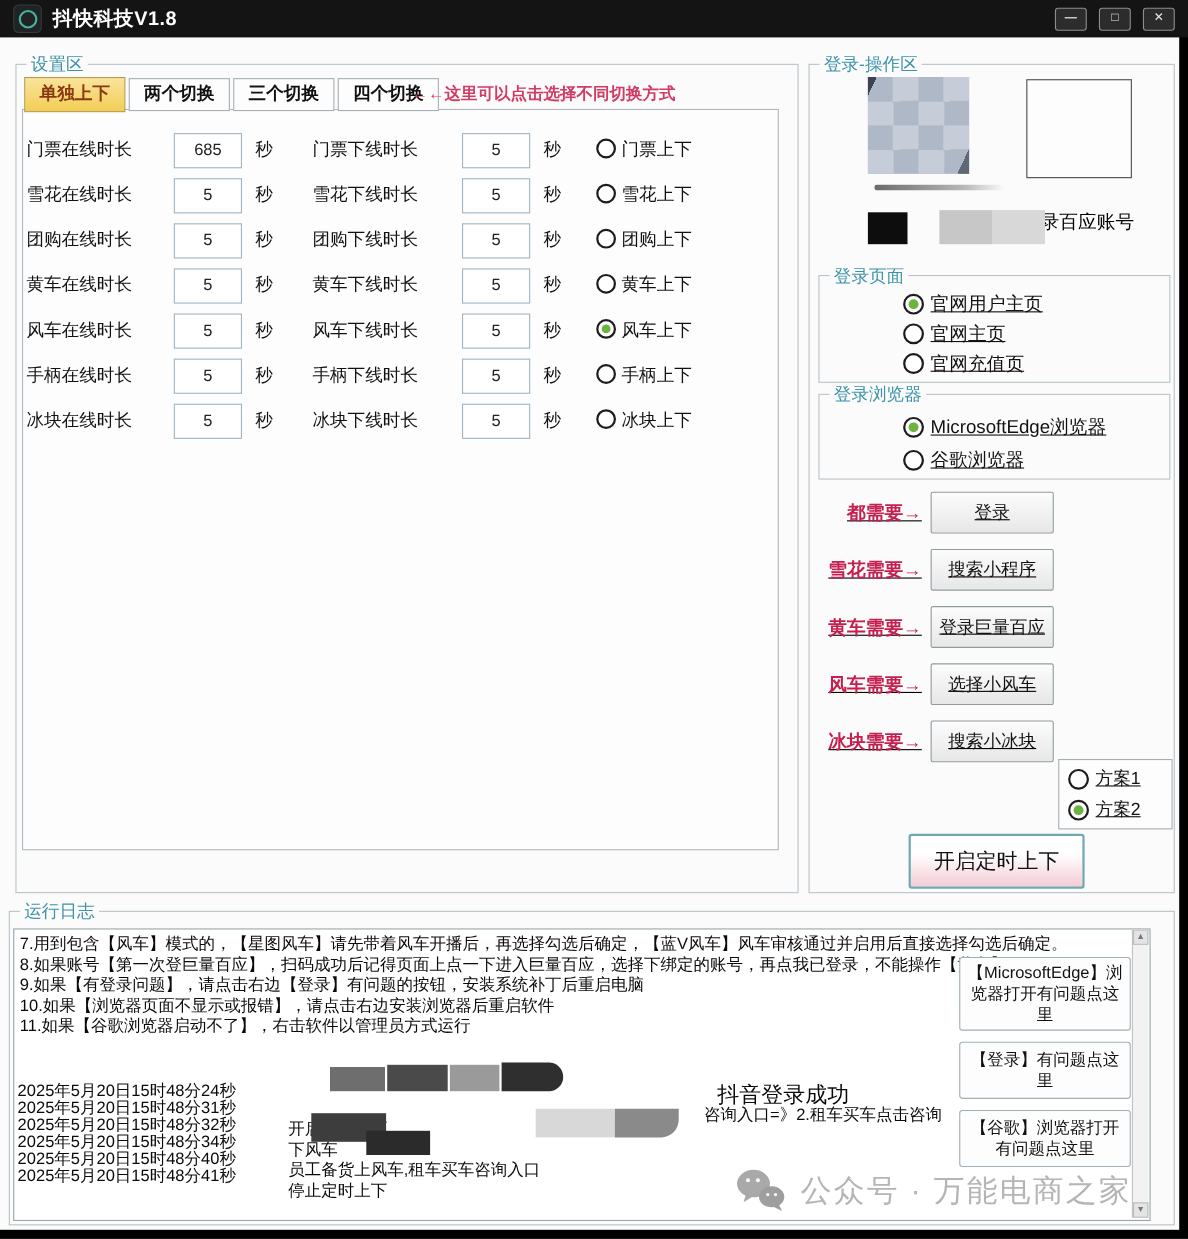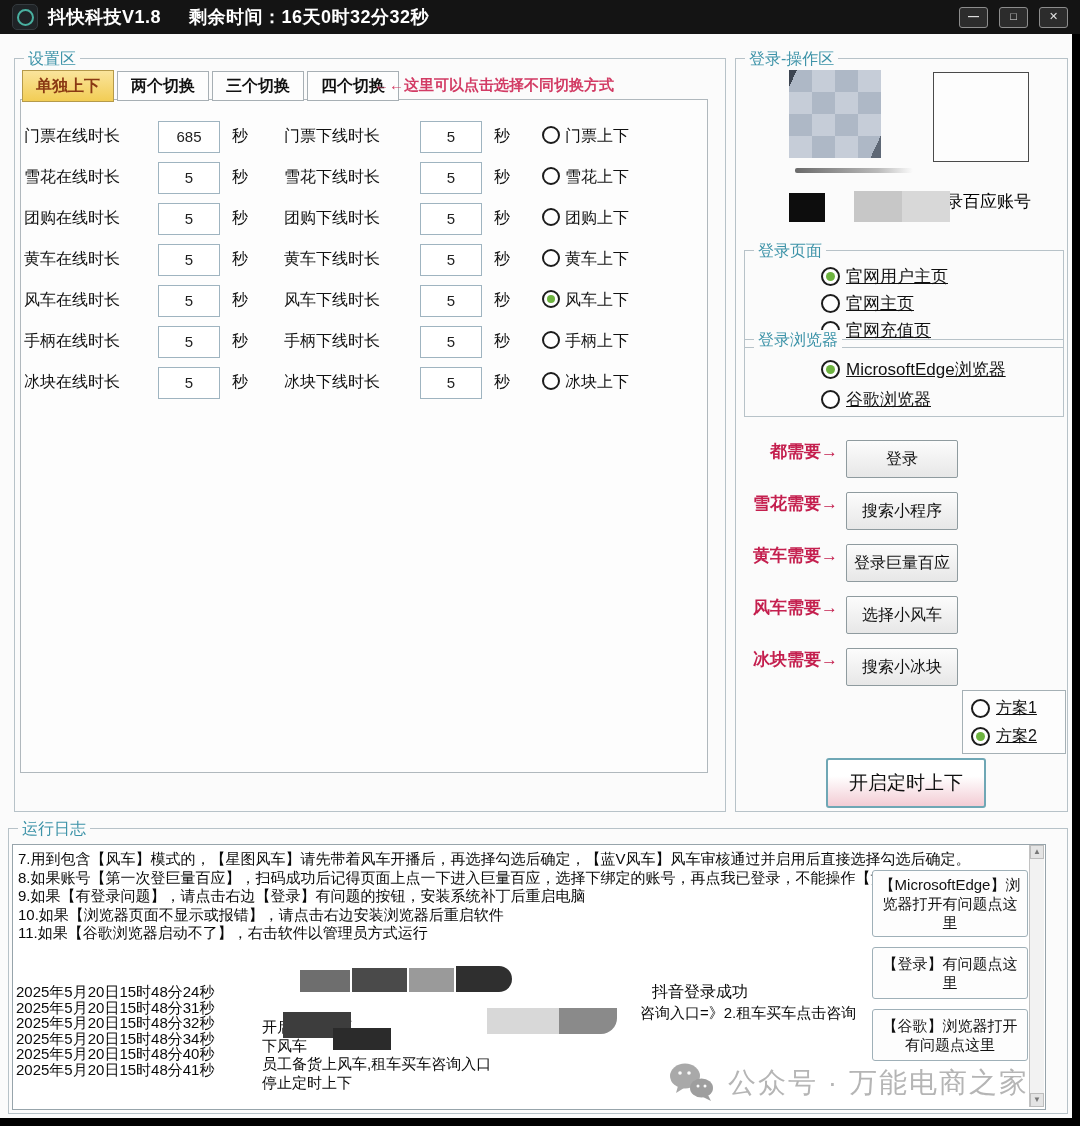--- a/index.html
+++ b/index.html
@@ -47,57 +47,56 @@
   .qr-hint{position:absolute;left:912px;top:156px;font-size:17px;color:#000;white-space:nowrap;}
   .smudge{position:absolute;left:795px;top:134px;width:118px;height:5px;background:linear-gradient(90deg,#6a6a6a,#b9b9b9 70%,transparent);border-radius:2px;}
   .blk-sq{position:absolute;left:789px;top:159px;width:36px;height:29px;background:#0d0d0d;}
   .gry-rc{position:absolute;left:854px;top:157px;width:96px;height:31px;background:linear-gradient(90deg,#c7c7c7 0 50%,#d8d8d8 50%);}
   .opt-list{position:absolute;display:flex;flex-direction:column;}
   .opt-row{display:flex;align-items:center;gap:6px;height:27px;}
   .opt-row .radio{width:15px;height:15px;}
   .olabel{font-size:17px;color:#111;white-space:nowrap;text-decoration:underline;}
 
   .actions{position:absolute;left:728px;top:406px;width:230px;z-index:2;}
-  .arow{display:flex;align-items:flex-start;justify-content:flex-end;gap:8px;height:52px;}
+  .arow{display:flex;align-items:center;justify-content:flex-end;gap:8px;height:52px;text-decoration:underline;}
   .need{font-size:17px;font-weight:bold;color:#c41f4e;white-space:nowrap;}
   .abtn{width:112px;height:38px;background:linear-gradient(#fcfcfc,#e7e7e7);border:1px solid #8f9b9f;border-radius:2px;font-size:16px;color:#111;display:flex;align-items:center;justify-content:center;white-space:nowrap;font-family:inherit;}
   .stock{position:absolute;left:970px;top:658px;display:flex;align-items:center;gap:5px;padding-left:22px;}
   .cb{width:18px;height:18px;border:2px solid #8a8a8a;background:#fff;position:relative;}
   .cb.on::after{content:"\2713";position:absolute;left:1px;top:-3px;color:#3aa63a;font-size:17px;font-weight:bold;}
   .cblabel{font-size:17px;color:#111;}
   .plans{position:absolute;left:962px;top:656px;width:104px;height:64px;border:1px solid #a5b0b5;background:#fdfdfd;display:flex;flex-direction:column;justify-content:center;padding-left:8px;gap:4px;box-sizing:border-box;}
   .start-btn{position:absolute;left:826px;top:724px;width:160px;height:50px;border:2px solid #6fa7b5;border-radius:3px;background:linear-gradient(#ffffff 35%,#f3ccd4);font-size:19px;color:#111;display:flex;align-items:center;justify-content:center;z-index:2;font-family:inherit;}
 
   
   .logbox{position:absolute;left:12px;top:810px;width:1032px;height:264px;background:#fff;border:1px solid #97a4ab;}
   .loglines{position:absolute;left:18px;top:816px;width:1002px;font-size:15px;line-height:18.5px;color:#0a0a0a;z-index:1;}
   .timestamps{position:absolute;left:16px;top:950px;font-size:15px;line-height:15.5px;color:#0a0a0a;z-index:1;}
   .events{position:absolute;left:262px;top:984px;font-size:15px;line-height:18.5px;color:#0a0a0a;z-index:1;}
-  .stat1{position:absolute;left:652px;top:948px;font-size:16px;color:#0a0a0a;z-index:1;white-space:nowrap;}
+  .stat1{position:absolute;left:652px;top:948px;font-size:20px;color:#0a0a0a;z-index:1;white-space:nowrap;}
   .stat2{position:absolute;left:640px;top:970px;font-size:15px;color:#0a0a0a;z-index:1;white-space:nowrap;}
   .cblock{position:absolute;z-index:4;}
   .helpbtns{position:absolute;left:872px;top:836px;width:156px;display:flex;flex-direction:column;gap:10px;z-index:5;}
   .hbtn{width:156px;min-height:52px;background:#fdfdfd;border:1px solid #9fb0b8;border-radius:3px;font-size:15px;line-height:19px;color:#111;display:flex;align-items:center;justify-content:center;text-align:center;padding:4px 5px;box-sizing:border-box;font-family:inherit;}
   .scrollbar{position:absolute;left:1029px;top:811px;width:14px;height:262px;background:#f2f2f2;border-left:1px solid #c2c2c2;z-index:2;}
   .sarrow{position:absolute;left:0;width:14px;height:14px;background:#e4e4e4;border:1px solid #bdbdbd;box-sizing:border-box;color:#777;font-size:8px;line-height:12px;text-align:center;}
   .sarrow.up{top:0;} .sarrow.down{bottom:0;}
   .watermark{position:absolute;left:668px;top:1028px;display:flex;align-items:center;gap:12px;z-index:3;}
   .wm-text{font-size:28px;color:#b5b5b5;letter-spacing:2px;white-space:nowrap;}
 </style>
 </head>
 <body>
 
 <div class="stage">
 
   <div class="titlebar">
     <div class="app-icon">
         <i></i>
       </div>
     <span class="wtitle">抖快科技V1.8</span>
-    <span class="wremain">剩余时间：16天0时32分32秒</span>
     <div class="win-controls">
       <div class="wbtn">—</div>
       <div class="wbtn">□</div>
       <div class="wbtn">✕</div>
     </div>
   </div>
 
   <div class="content">
 
     <div class="group" style="left:14px;top:24px;width:710px;height:752px;">
@@ -237,21 +236,21 @@
           </div>
 
           <div class="opt-row">
             <span class="radio"></span>
             <span class="olabel">官网充值页</span>
           </div>
 
       </div>
     </div>
 
-    <div class="group" style="left:744px;top:305px;width:318px;height:76px;">
+    <div class="group" style="left:744px;top:324px;width:318px;height:76px;">
       <span class="group-label">登录浏览器</span>
       <div class="opt-list" style="left:76px;top:14px;position:relative;">
 
           <div class="opt-row" style="height:30px;">
             <span class="radio on"></span>
             <span class="olabel">MicrosoftEdge浏览器</span>
           </div>
 
           <div class="opt-row" style="height:30px;">
             <span class="radio"></span>

